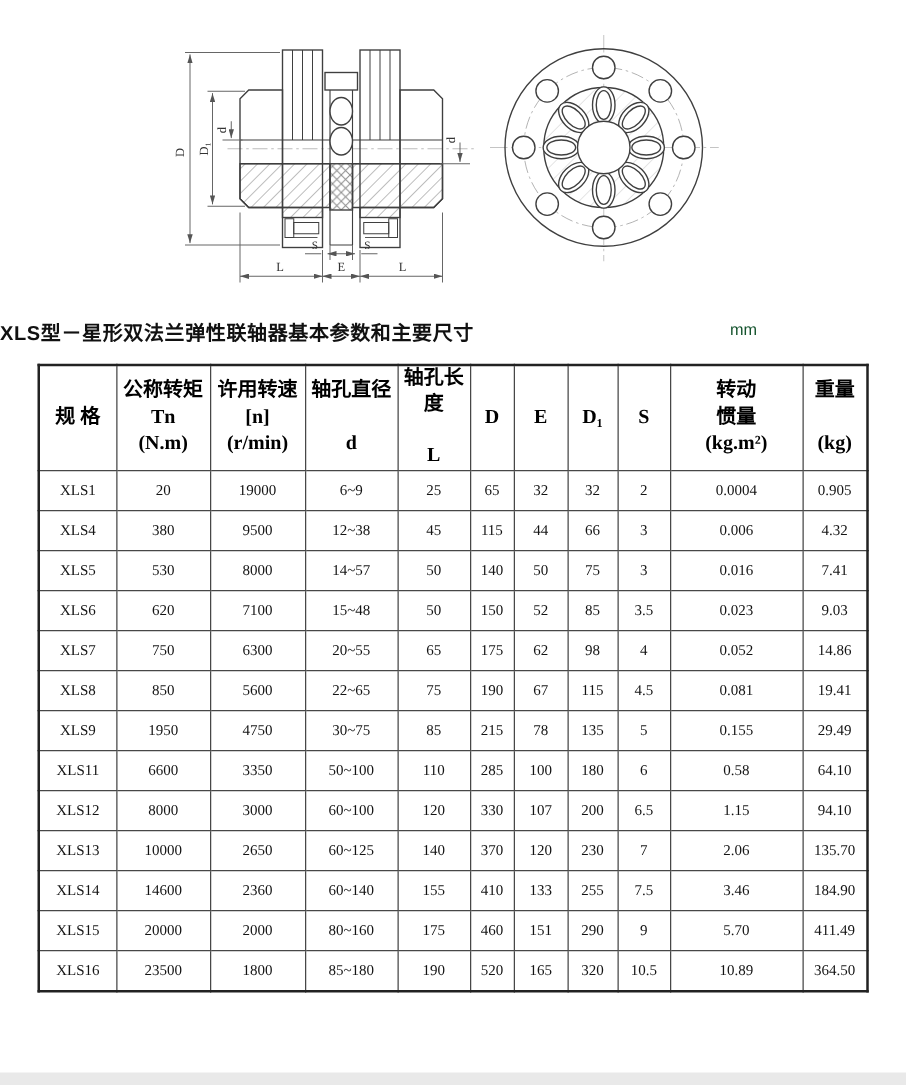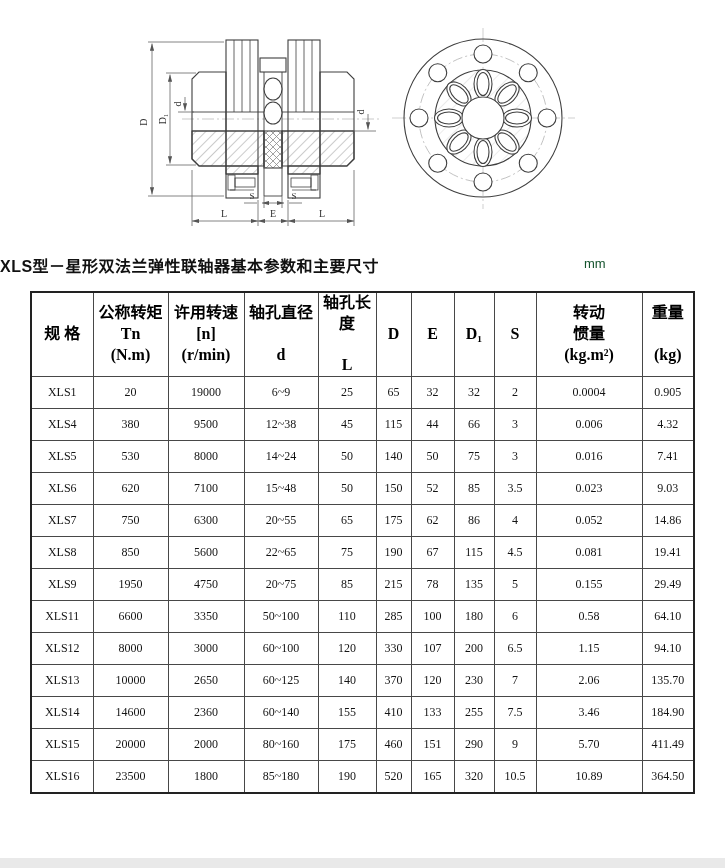--- a/index.html
+++ b/index.html
@@ -227,21 +227,21 @@
           <td>44</td>
           <td>66</td>
           <td>3</td>
           <td>0.006</td>
           <td>4.32</td>
         </tr>
         <tr>
           <td>XLS5</td>
           <td>530</td>
           <td>8000</td>
-          <td>14~24</td>
+          <td>14~57</td>
           <td>50</td>
           <td>140</td>
           <td>50</td>
           <td>75</td>
           <td>3</td>
           <td>0.016</td>
           <td>7.41</td>
         </tr>
         <tr>
           <td>XLS6</td>
@@ -257,21 +257,21 @@
           <td>9.03</td>
         </tr>
         <tr>
           <td>XLS7</td>
           <td>750</td>
           <td>6300</td>
           <td>20~55</td>
           <td>65</td>
           <td>175</td>
           <td>62</td>
-          <td>86</td>
+          <td>98</td>
           <td>4</td>
           <td>0.052</td>
           <td>14.86</td>
         </tr>
         <tr>
           <td>XLS8</td>
           <td>850</td>
           <td>5600</td>
           <td>22~65</td>
           <td>75</td>
@@ -279,21 +279,21 @@
           <td>67</td>
           <td>115</td>
           <td>4.5</td>
           <td>0.081</td>
           <td>19.41</td>
         </tr>
         <tr>
           <td>XLS9</td>
           <td>1950</td>
           <td>4750</td>
-          <td>20~75</td>
+          <td>30~75</td>
           <td>85</td>
           <td>215</td>
           <td>78</td>
           <td>135</td>
           <td>5</td>
           <td>0.155</td>
           <td>29.49</td>
         </tr>
         <tr>
           <td>XLS11</td>

